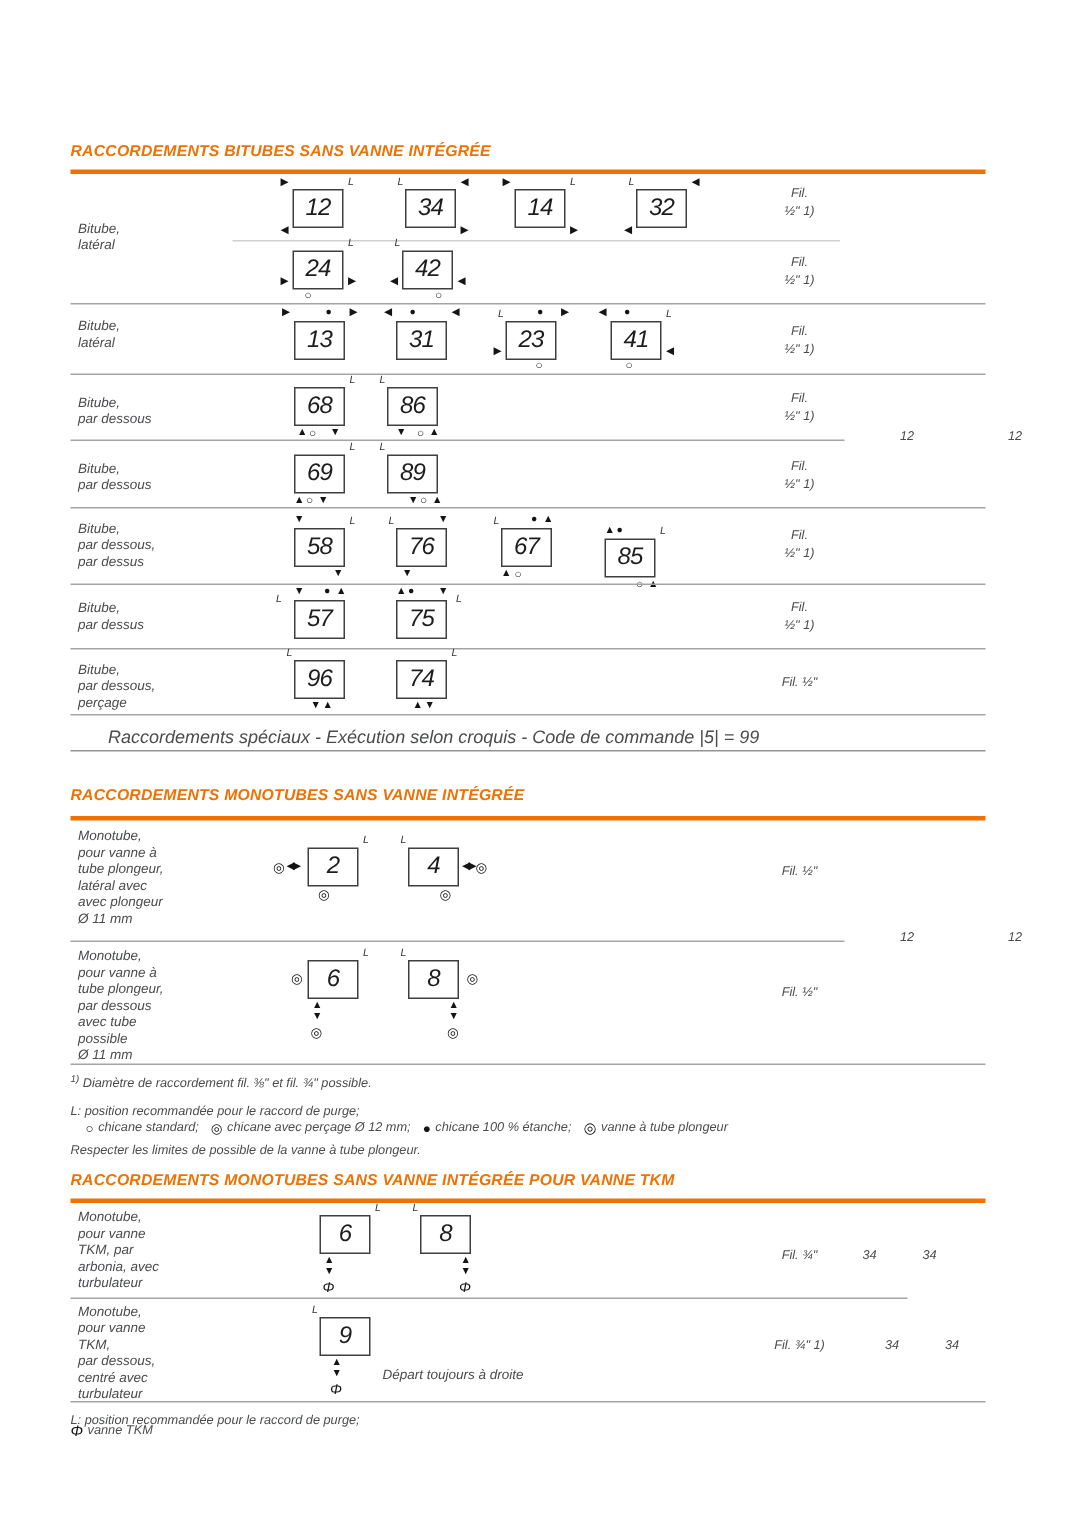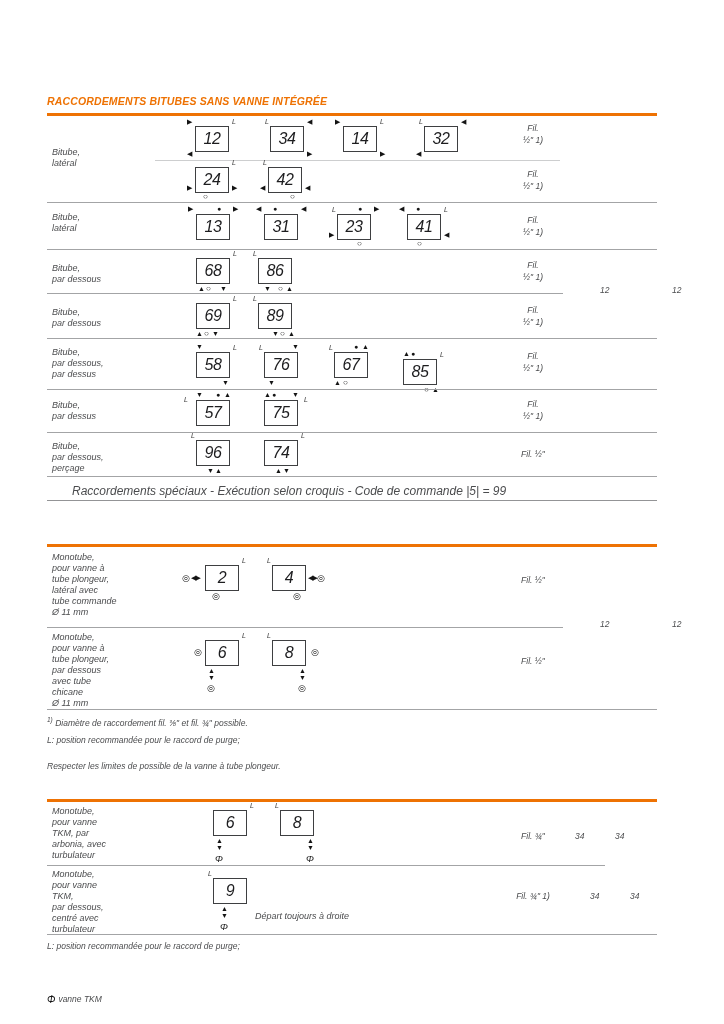--- a/index.html
+++ b/index.html
@@ -287,28 +287,29 @@
         </div>
         <div class="fil" style="top: 16px;">
           <div>Fil. ½"</div>
         </div>
         <div class="rule rule-full"></div>
       </div>
       <div class="row" style="top: 477px; height: 24px;">
         <div class="ftr" style="top: 7px;">Raccordements spéciaux - Exécution selon croquis - Code de commande |5| = 99</div>
         <div class="rule rule-heavy"></div>
       </div>
+      <div class="sec-title" style="top: 524px;">RACCORDEMENTS MONOTUBES SANS VANNE INTÉGRÉE</div>
       <div class="orange-rule" style="top: 544px;"></div>
       <div class="row" style="top: 547px; height: 81px;">
         <div class="row-label" style="top: 5px;">
           <div>Monotube,</div>
           <div>pour vanne à</div>
           <div>tube plongeur,</div>
           <div>latéral avec</div>
-          <div>tube commande</div>
+          <div>avec plongeur</div>
           <div>Ø 11 mm</div>
         </div>
         <div class="diagram" style="left: 205px; top: 18px;">
           <div class="dnum">2</div>
           <div class="mk mk-cd" style="left: -24px; top: 8px;">◎</div>
           <div class="mk mk-ah" style="left: -15px; top: 8px;">◀▶</div>
           <div class="mk mk-L" style="left: 36px; top: -9px;">L</div>
           <div class="mk mk-cd" style="left: 6px; top: 26px;">◎</div>
         </div>
         <div class="diagram" style="left: 272px; top: 18px;">
@@ -325,21 +326,21 @@
         <div class="nums" style="left: 672px; top: 72px;">12</div>
         <div class="rule rule-short"></div>
       </div>
       <div class="row" style="top: 628px; height: 82px;">
         <div class="row-label" style="top: 4px;">
           <div>Monotube,</div>
           <div>pour vanne à</div>
           <div>tube plongeur,</div>
           <div>par dessous</div>
           <div>avec tube</div>
-          <div>chicane</div>
+          <div>possible</div>
           <div>Ø 11 mm</div>
         </div>
         <div class="diagram" style="left: 205px; top: 12px;">
           <div class="dnum">6</div>
           <div class="mk mk-cd" style="left: -12px; top: 7px;">◎</div>
           <div class="mk mk-L" style="left: 36px; top: -9px;">L</div>
           <div class="mk mk-dv" style="left: 2px; top: 27px;">
             <div>▲</div>
             <div>▼</div>
           </div>
@@ -355,21 +356,23 @@
           </div>
           <div class="mk mk-cd" style="left: 25px; top: 43px;">◎</div>
         </div>
         <div class="fil" style="top: 28px;">
           <div>Fil. ½"</div>
         </div>
         <div class="rule rule-full"></div>
       </div>
       <div class="note" style="top: 716px;"><sup>1)</sup><span> Diamètre de raccordement fil. ⅜" et fil. ¾" possible.</span></div>
       <div class="note" style="top: 735px;"><span>L: position recommandée pour le raccord de purge;</span></div>
+      <div class="note" style="top: 746px; left: 57px;"><span class="lsym">○</span><span>chicane standard;</span><span class="lgap"></span><span class="lsym">◎</span><span>chicane avec perçage Ø 12 mm;</span><span class="lgap"></span><span class="lsym">●</span><span>chicane 100 % étanche;</span><span class="lgap"></span><span class="lsym lsym-cdb">◎</span><span>vanne à tube plongeur</span></div>
       <div class="note" style="top: 761px;"><span>Respecter les limites de possible de la vanne à tube plongeur.</span></div>
+      <div class="sec-title" style="top: 781px;">RACCORDEMENTS MONOTUBES SANS VANNE INTÉGRÉE POUR VANNE TKM</div>
       <div class="orange-rule" style="top: 799px;"></div>
       <div class="row" style="top: 802px; height: 64px;">
         <div class="row-label" style="top: 4px;">
           <div>Monotube,</div>
           <div>pour vanne</div>
           <div>TKM, par</div>
           <div>arbonia, avec</div>
           <div>turbulateur</div>
         </div>
         <div class="diagram" style="left: 213px; top: 8px;">
@@ -417,15 +420,15 @@
         </div>
         <div class="fil" style="top: 25px;">
           <div>Fil. ¾" 1)</div>
         </div>
         <div class="filnum" style="left: 590px; top: 25px;">34</div>
         <div class="filnum" style="left: 630px; top: 25px;">34</div>
         <div class="extra" style="left: 255px; top: 45px;">Départ toujours à droite</div>
         <div class="rule rule-full"></div>
       </div>
       <div class="note" style="top: 941px;"><span>L: position recommandée pour le raccord de purge;</span></div>
-      <div class="note" style="top: 994px;"><span class="lsym lsym-ct">Φ</span><span>vanne TKM</span></div>
+      <div class="note" style="top: 948px;"><span class="lsym lsym-ct">Φ</span><span>vanne TKM</span></div>
     </div>
 </div>
 
 </body></html>

